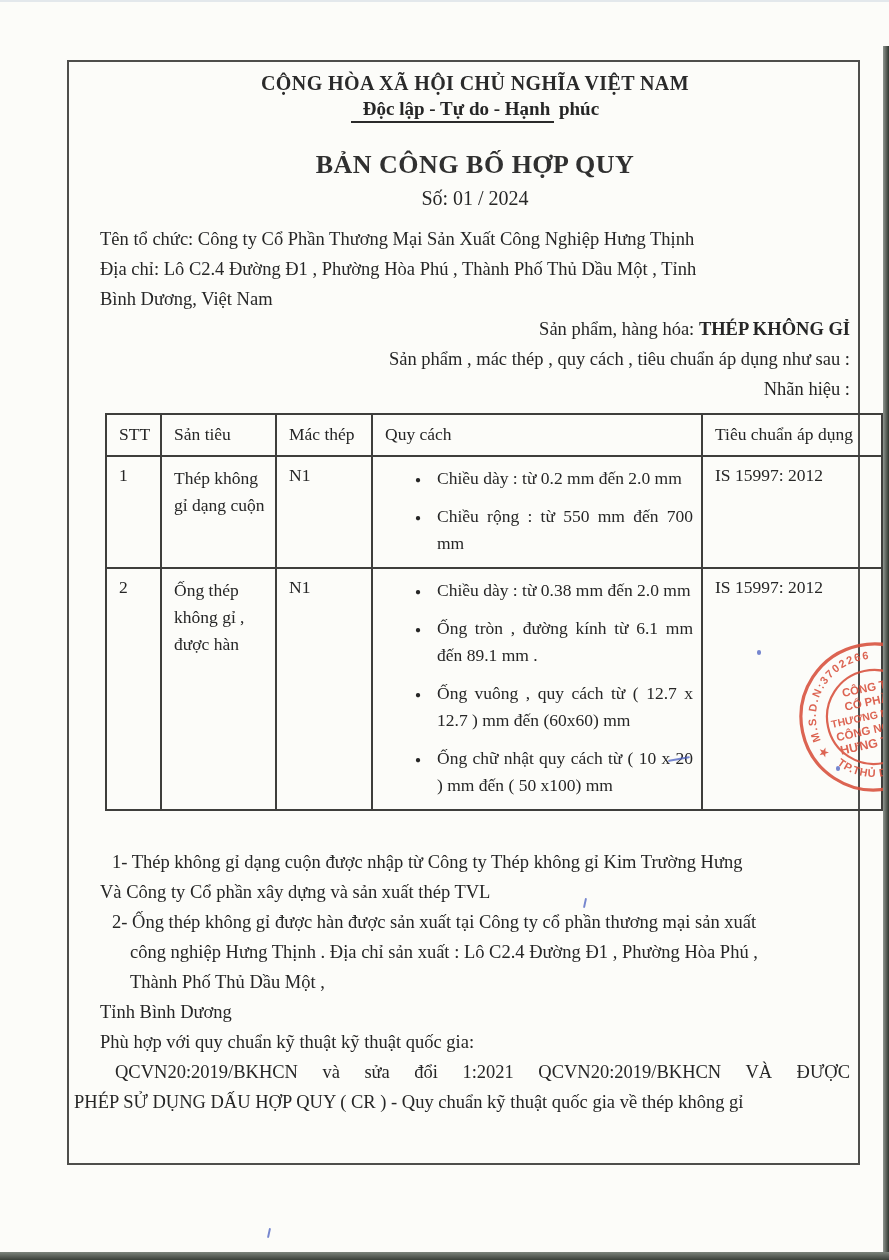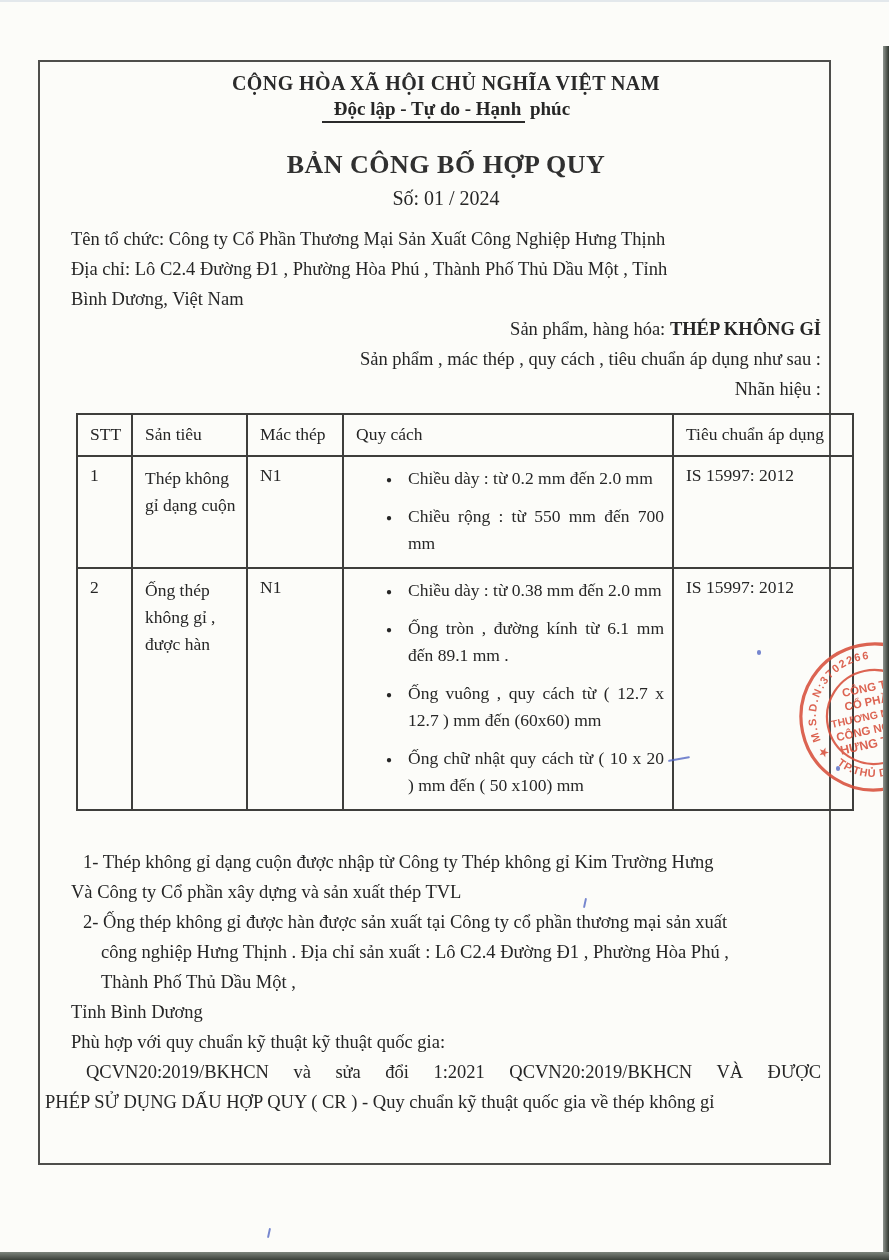--- a/index.html
+++ b/index.html
@@ -16,21 +16,21 @@
     color:#262626;
   }
   
   .edge-top{ position:absolute; top:0; left:0; right:0; height:2px; background:#e3e8ec; }
   .edge-right{ position:absolute; top:46px; right:0; bottom:0; width:6px;
     background:linear-gradient(to right,#8e958f,#30362f); }
   .edge-bottom{ position:absolute; left:0; right:0; bottom:0; height:8px;
     background:linear-gradient(to bottom,#7d847c,#3a4039); }
 
   .border-box{
-    position:absolute; left:38px; top:60px;
+    position:absolute; left:67px; top:60px;
     width:793px; height:1105px;
     border:2px solid #4e4e4c;
     background:transparent;
     padding:10px 8px 0 31px;
   }
 
   
   .doc-header{ text-align:center; }
   .national-title{
     font-weight:bold; font-size:20px; letter-spacing:.4px; color:#2a2a2a;

